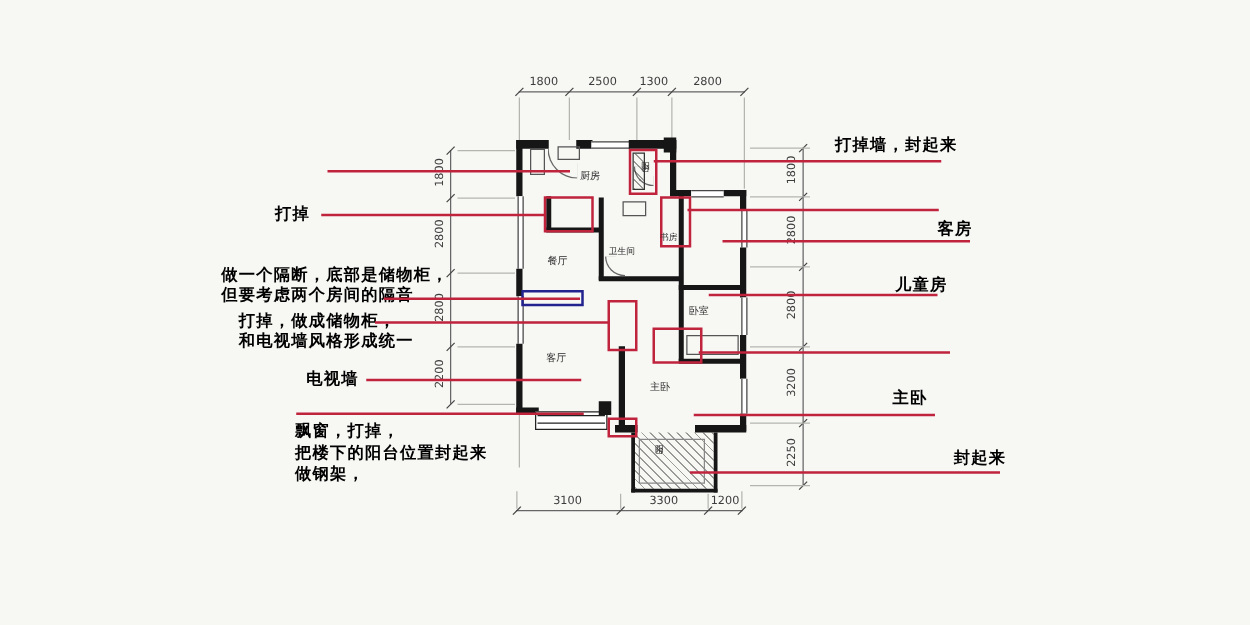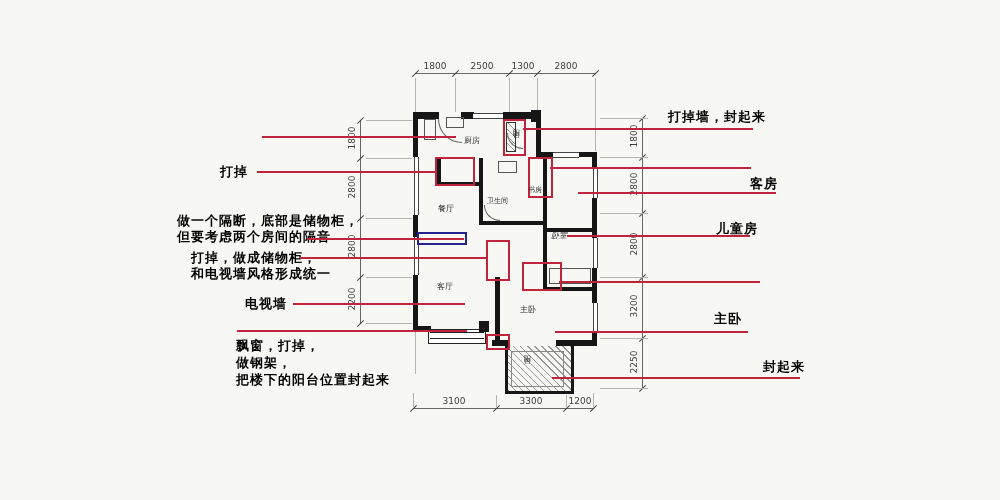--- a/index.html
+++ b/index.html
@@ -166,21 +166,21 @@
   <div class="hl-red" style="left:522px;top:262px;width:36px;height:25px;"></div>
   <div class="hl-red" style="left:486px;top:334px;width:20px;height:12px;"></div>
   <div class="hl-blue" style="left:417px;top:232px;width:46px;height:9px;"></div>
 
   <div class="rlab" style="left:464px;top:135px;">厨房</div>
   <div class="rlab rlab-v" style="left:511px;top:124px;">阳台</div>
   <div class="rlab" style="left:487px;top:196px;font-size:7px;">卫生间</div>
   <div class="rlab" style="left:438px;top:203px;">餐厅</div>
   <div class="rlab" style="left:528px;top:185px;font-size:7px;">书房</div>
   <div class="rlab" style="left:437px;top:281px;">客厅</div>
-  <div class="rlab" style="left:551px;top:230px;font-style:italic;">卧室</div>
+  <div class="rlab" style="left:551px;top:243px;">卧室</div>
   <div class="rlab" style="left:520px;top:304px;">主卧</div>
   <div class="rlab rlab-v" style="left:522px;top:350px;">阳台</div>
 
   <div class="ann-line" style="left:262px;top:136px;width:194px;"></div>
 
   <div class="ann-text" style="left:220px;top:164px;">
     <span class="ln">打掉</span>
   </div>
   <div class="ann-line" style="left:257px;top:171px;width:179px;"></div>
 
@@ -197,22 +197,22 @@
   <div class="ann-line" style="left:300px;top:257px;width:187px;"></div>
 
   <div class="ann-text" style="left:245px;top:296px;">
     <span class="ln">电视墙</span>
   </div>
   <div class="ann-line" style="left:293px;top:303px;width:172px;"></div>
 
   <div class="ann-line" style="left:237px;top:330px;width:230px;"></div>
   <div class="ann-text" style="left:236px;top:337px;line-height:17px;">
     <span class="ln">飘窗，打掉，</span>
+    <span class="ln">把楼下的阳台位置封起来</span>
     <span class="ln">做钢架，</span>
-    <span class="ln">把楼下的阳台位置封起来</span>
   </div>
 
   <div class="ann-text" style="left:668px;top:109px;">
     <span class="ln">打掉墙，封起来</span>
   </div>
   <div class="ann-line" style="left:523px;top:128px;width:230px;"></div>
 
   <div class="ann-line" style="left:550px;top:167px;width:201px;"></div>
 
   <div class="ann-text" style="left:750px;top:176px;">

